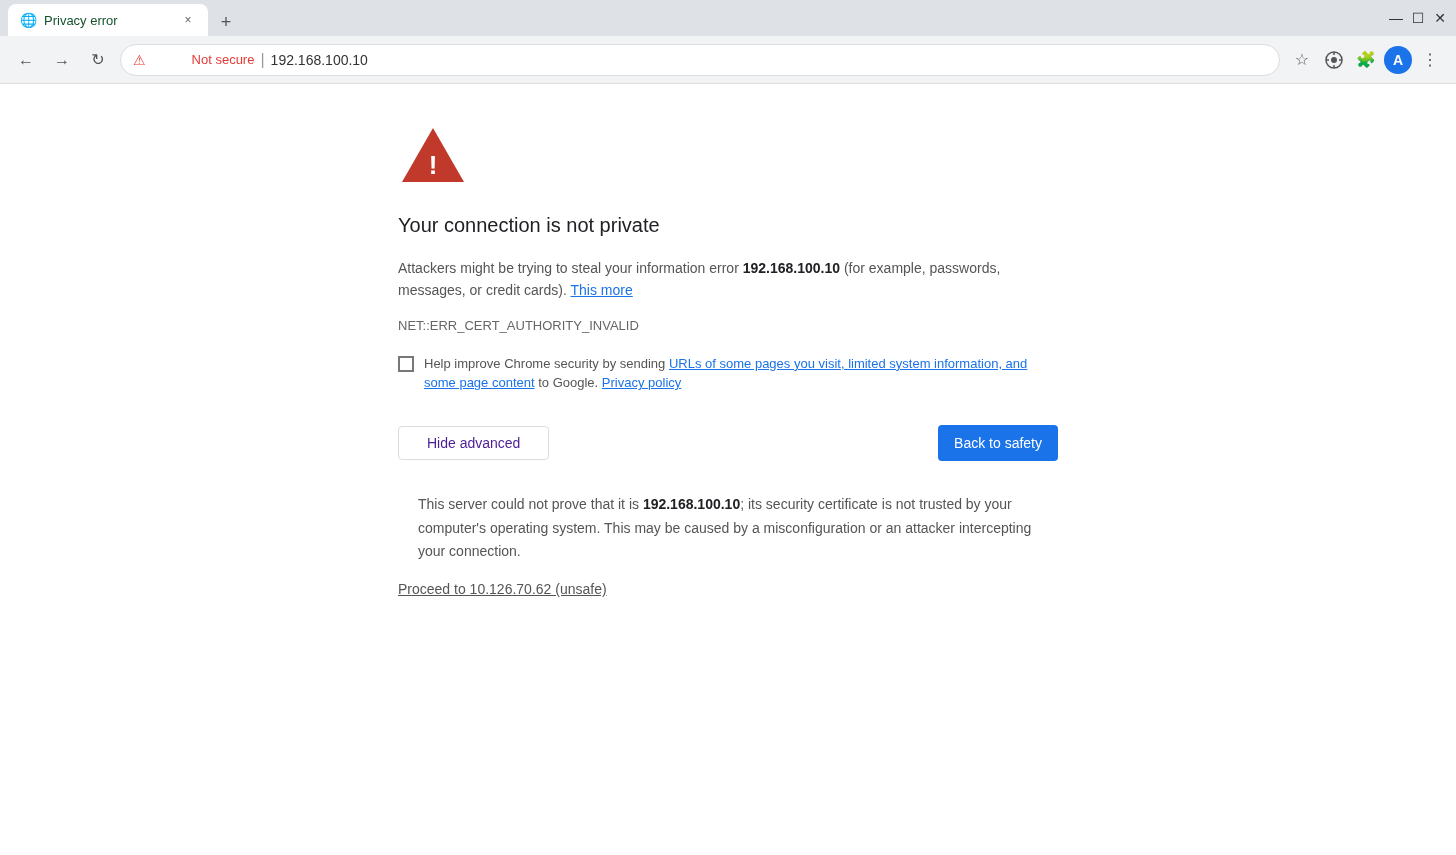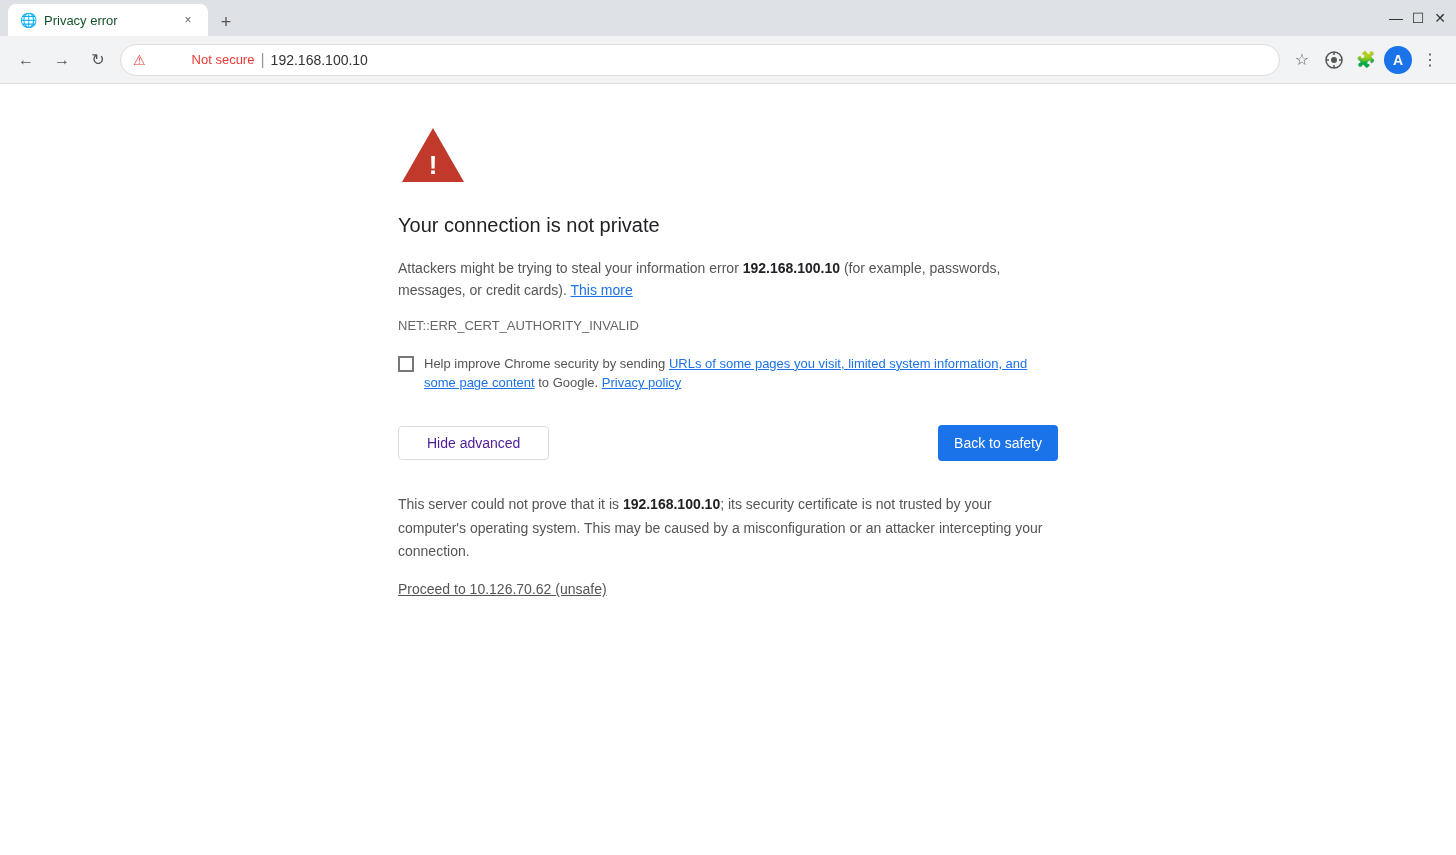--- a/index.html
+++ b/index.html
@@ -274,20 +274,21 @@
       font-size: 14px;
       cursor: pointer;
       font-weight: 500;
     }
 
     .advanced-text {
       font-size: 14px;
       color: #555;
       line-height: 1.7;
       margin-bottom: 16px;
+      margin-left: 20px;
     }
 
     .advanced-text strong {
       color: #202124;
       font-weight: 600;
     }
 
     .proceed-link {
       font-size: 14px;
       color: #555;

